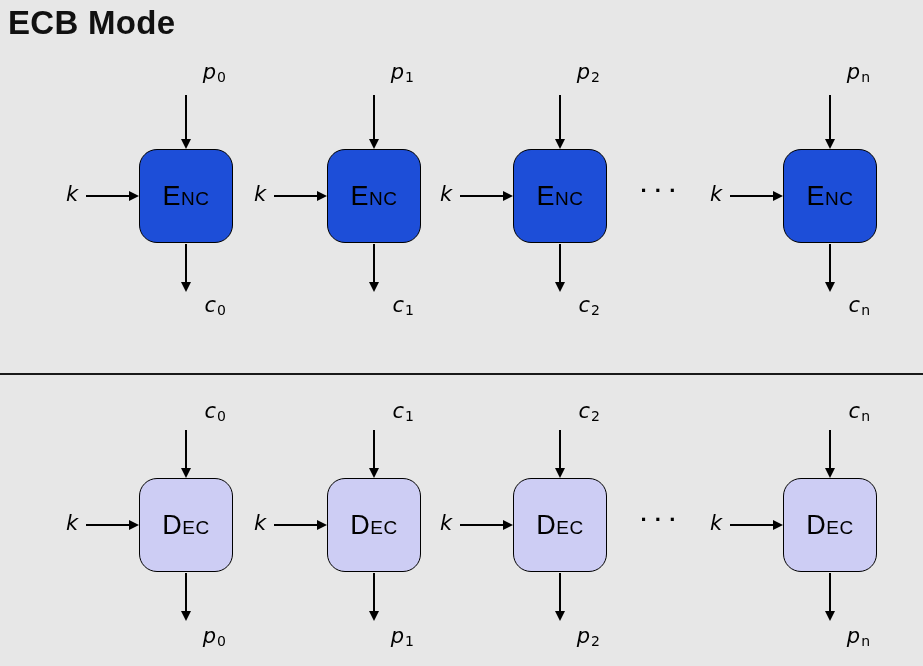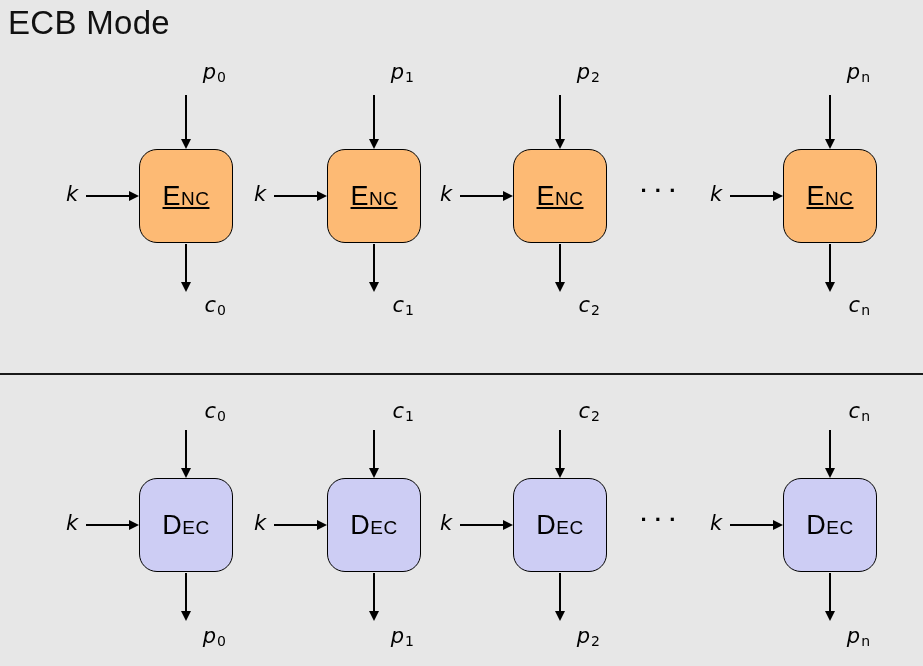--- a/index.html
+++ b/index.html
@@ -8,21 +8,21 @@
     background:#e7e7e7;
     position:relative;
     overflow:hidden;
     font-family:"Liberation Sans", sans-serif;
     color:#000;
   }
   .abs { position:absolute; }
   .title {
     left:8px; top:4px;
     font-size:33px;
-    font-weight:400;
+    font-weight:700;
     letter-spacing:0.3px;
     color:#111;
   }
   .mlabel {
     width:80px; text-align:right;
     font-family:"DejaVu Sans", sans-serif;
     font-style:italic;
     font-size:21px;
     white-space:nowrap;
   }
@@ -38,21 +38,21 @@
     font-style:italic;
     font-size:21px;
   }
   .cipherbox {
     width:94px; height:94px;
     box-sizing:border-box;
     border:1.5px solid #000;
     border-radius:18px;
     display:flex; align-items:center; justify-content:center;
   }
-  .enc-fill { background:#fdba74;text-decoration:underline; }
+  .enc-fill { background:#1d4ed8; }
   .dec-fill { background:#cdcdf4; }
   .boxlabel {
     font-variant:small-caps;
     font-size:27px;
     letter-spacing:0.5px;
   }
   .vline { width:1.5px; background:#000; }
   .hline { height:1.5px; background:#000; }
   .head-down {
     width:0; height:0;

